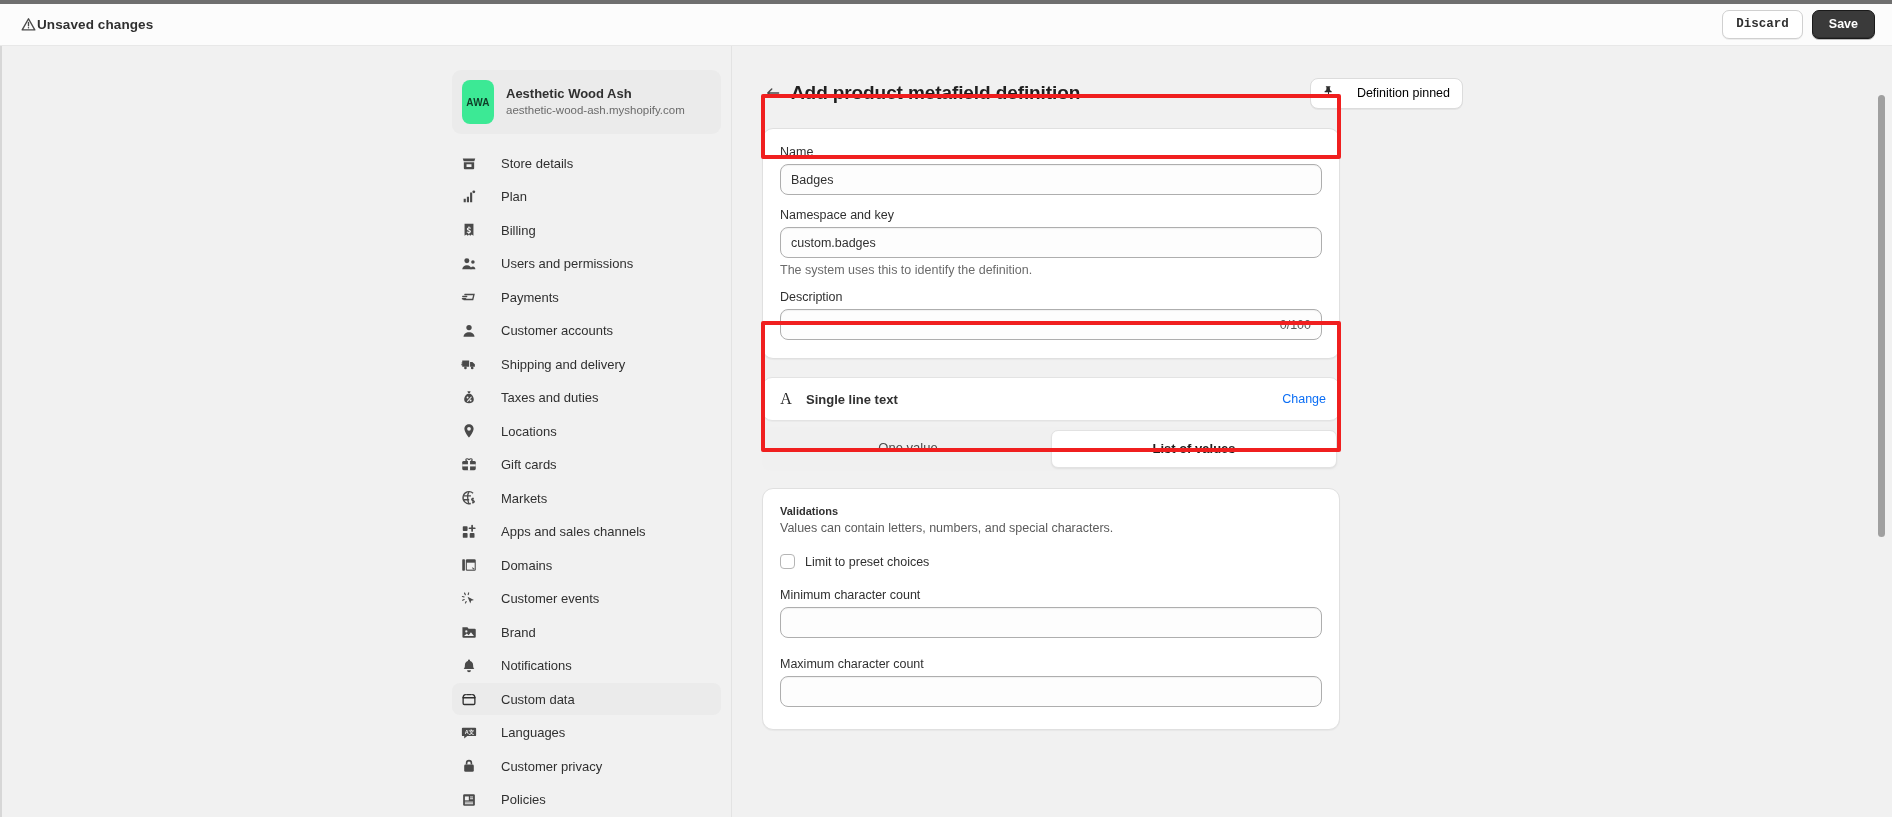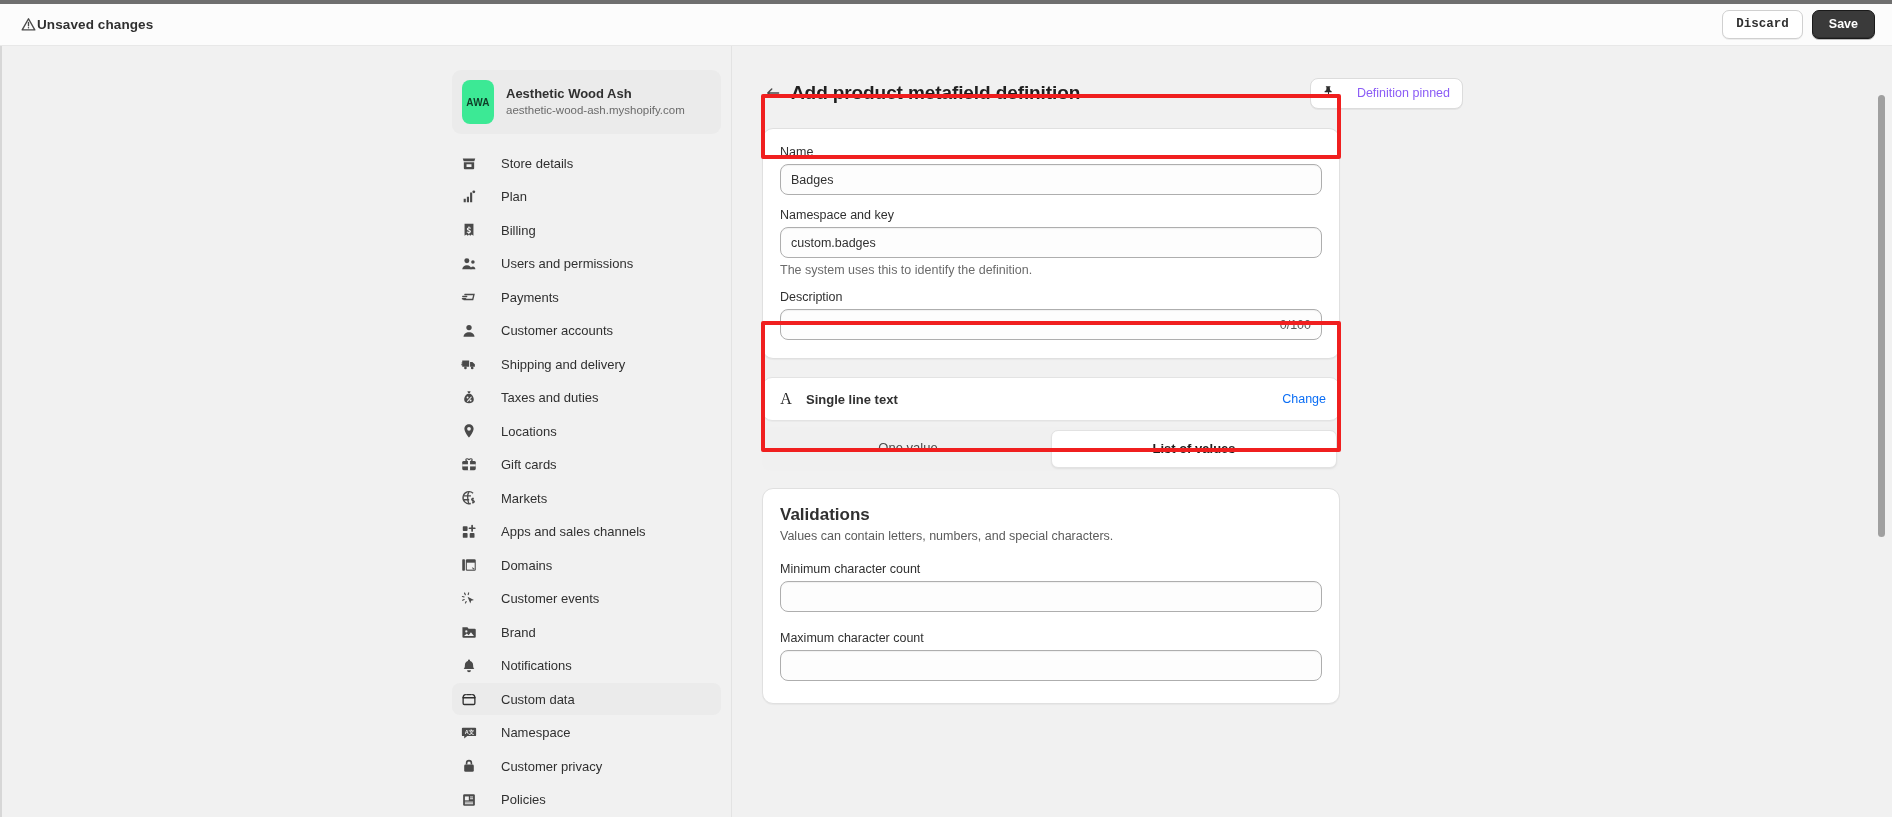--- a/index.html
+++ b/index.html
@@ -92,21 +92,21 @@
     width: 22px; height: 22px; display: flex; align-items: center; justify-content: center;
     cursor: pointer; margin-right: 7px; color: #4a4a4a;
   }
   .page-title { font-size: 19px; font-weight: 700; color: #1f1f1f; letter-spacing: -.1px; }
   .pin-btn {
     margin-left: auto; margin-right: 9px;
     display: flex; align-items: center; gap: 22px;
     background: #fff; border: 1px solid #dcdcdc; border-radius: 8px;
     padding: 6px 12px 7px 11px; cursor: pointer;
     box-shadow: 0 1px 0 rgba(0,0,0,.05);
-    font-size: 12.5px; color: #8b5cf6; font-weight: 400;
+    font-size: 12.5px; color: #000000; font-weight: 400;
   }
 
   
   .card {
     background: #ffffff; border: 1px solid #e0e0e0; border-radius: 11px;
     box-shadow: 0 1px 1px rgba(0,0,0,.04);
     margin-top: 18px; padding: 16px 17px 18px;
     width: 578px;
   }
   .fld { margin-bottom: 13px; }
@@ -159,21 +159,21 @@
     box-shadow: 0 1px 2px rgba(0,0,0,.07);
   }
 
   
   .val-card {
     background: #ffffff; border: 1px solid #e0e0e0; border-radius: 11px;
     box-shadow: 0 1px 1px rgba(0,0,0,.04);
     margin-top: 17px; padding: 16px 17px 22px;
     width: 578px;
   }
-  .val-title { font-size: 17px; font-weight: 700; color: #303030; }
+  .val-title { font-size: 11px; font-weight: 700; color: #303030; }
   .val-sub { font-size: 12.5px; color: #5b5b5b; margin-top: 4px; }
   .chk-row { display: flex; align-items: center; gap: 10px; margin-top: 19px; cursor: pointer; }
   .chk {
     width: 15px; height: 15px; border: 1.5px solid #b5b5b5; border-radius: 4px; background: #fff;
     flex: 0 0 15px;
   }
   .chk-lbl { font-size: 12.5px; color: #303030; }
   .val-fld { margin-top: 19px; }
 
   
@@ -407,21 +407,21 @@
       </div>
 
       <div class="nav-item">
         <span class="nav-ico">
           <svg viewBox="0 0 18 18" width="16" height="16" fill="#4a4a4a">
               <path d="M2 3h14a1 1 0 0 1 1 1v7.4a1 1 0 0 1-1 1H7l-3.4 2.8v-2.8H2a1 1 0 0 1-1-1V4a1 1 0 0 1 1-1z"></path>
               <text x="4.1" y="10.3" font-family="Liberation Sans, sans-serif" font-size="6.2" font-weight="700" fill="#f1f1f1">A</text>
               <text x="8.7" y="10.3" font-family="Liberation Sans, sans-serif" font-size="6.2" font-weight="700" fill="#f1f1f1">文</text>
             </svg>
         </span>
-        <span class="nav-label">Namespace</span>
+        <span class="nav-label">Languages</span>
       </div>
 
       <div class="nav-item">
         <span class="nav-ico">
           <svg viewBox="0 0 18 18" width="16" height="16" fill="#4a4a4a">
               <path d="M5.4 7.4V5.6a3.6 3.6 0 0 1 7.2 0v1.8h-1.8V5.6a1.8 1.8 0 0 0-3.6 0v1.8H5.4z"></path>
               <rect x="3.6" y="7.4" width="10.8" height="8.2" rx="1.5"></rect>
             </svg>
         </span>
         <span class="nav-label">Customer privacy</span>
@@ -491,20 +491,24 @@
         <div class="seg">
           <div class="seg-opt">One value</div>
           <div class="seg-opt sel">List of values</div>
         </div>
       </div>
 
       <div class="val-card">
         <div class="val-title">Validations</div>
         <div class="val-sub">Values can contain letters, numbers, and special characters.</div>
 
+        <div class="chk-row">
+          <span class="chk"></span>
+          <span class="chk-lbl">Limit to preset choices</span>
+        </div>
 
         <div class="val-fld">
           <label class="lbl">Minimum character count</label>
           <input class="inp" type="text" value="" style="">
         </div>
 
         <div class="val-fld">
           <label class="lbl">Maximum character count</label>
           <input class="inp" type="text" value="" style="">
         </div>

